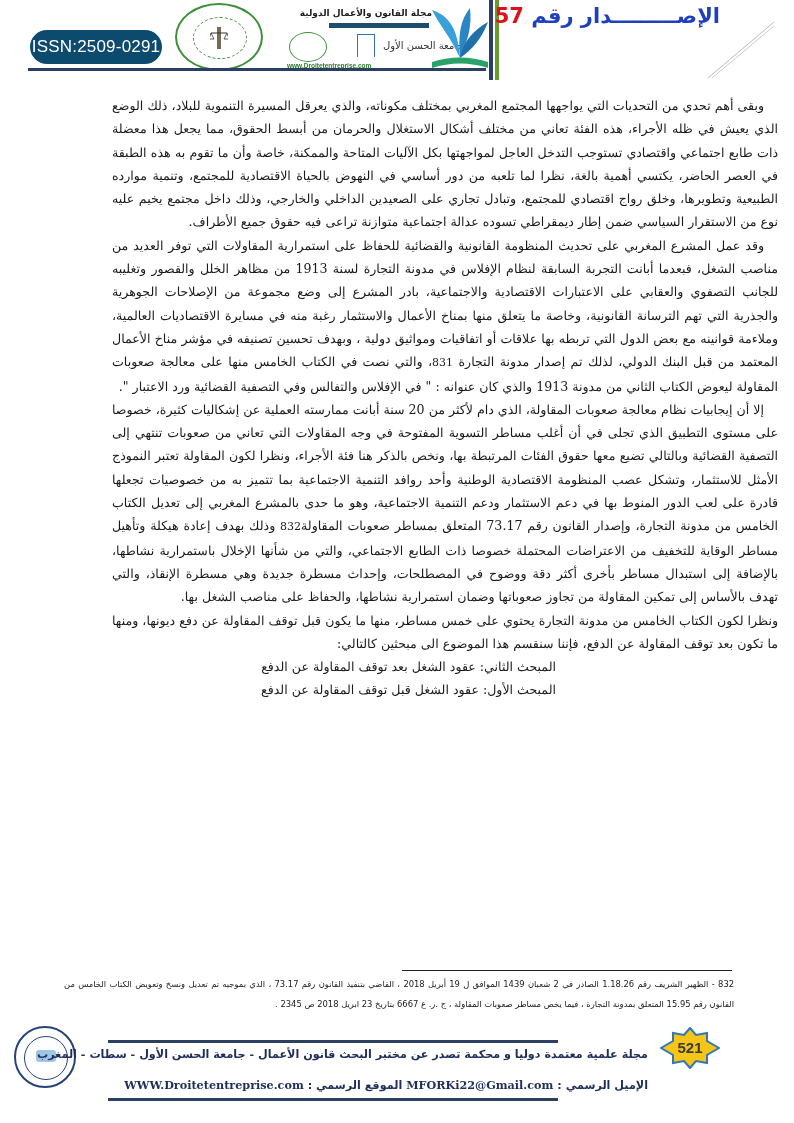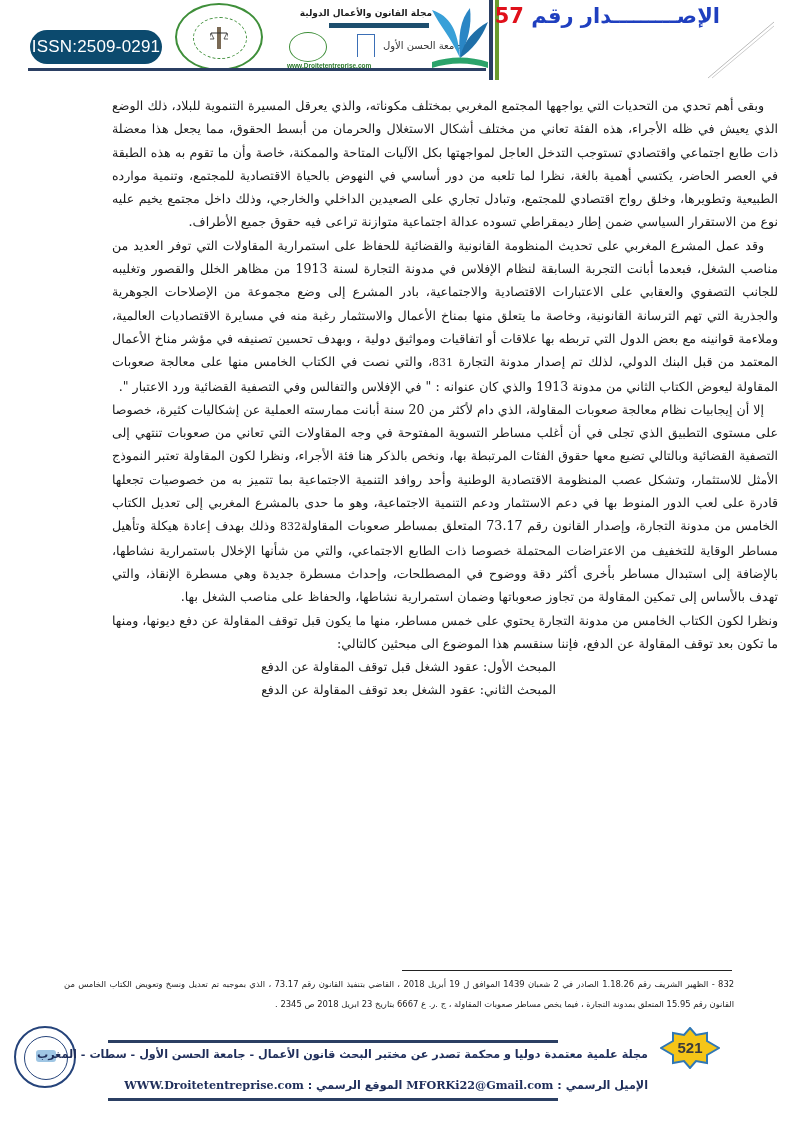--- a/index.html
+++ b/index.html
@@ -92,22 +92,22 @@
     <line x1="2" y1="58" x2="68" y2="2" stroke="#bbb" stroke-width="1"></line>
     <line x1="6" y1="58" x2="68" y2="6" stroke="#ccc" stroke-width="1"></line>
   </svg>
 </div>
 
 <div class="content">
   <p class="indent">وبقى أهم تحدي من التحديات التي  يواجهها المجتمع المغربي بمختلف مكوناته، والذي يعرقل المسيرة التنموية للبلاد، ذلك الوضع الذي يعيش في ظله الأجراء، هذه الفئة تعاني من مختلف أشكال الاستغلال والحرمان من أبسط الحقوق، مما يجعل هذا معضلة ذات طابع اجتماعي واقتصادي تستوجب التدخل العاجل لمواجهتها بكل الآليات المتاحة والممكنة، خاصة وأن ما تقوم به هذه الطبقة في العصر الحاضر، يكتسي أهمية بالغة، نظرا لما تلعبه من دور أساسي في النهوض بالحياة الاقتصادية للمجتمع، وتنمية موارده الطبيعية وتطويرها، وخلق رواج اقتصادي للمجتمع، وتبادل تجاري على الصعيدين الداخلي والخارجي، وذلك داخل مجتمع يخيم عليه نوع من الاستقرار السياسي ضمن إطار ديمقراطي تسوده عدالة اجتماعية متوازنة تراعى فيه حقوق جميع الأطراف.</p>
   <p class="indent"><span>وقد عمل المشرع المغربي على تحديث المنظومة القانونية والقضائية للحفاظ على استمرارية المقاولات التي توفر العديد من مناصب الشغل، فبعدما أبانت التجربة السابقة لنظام الإفلاس في مدونة التجارة لسنة 1913 من مظاهر الخلل والقصور وتغليبه للجانب التصفوي والعقابي على الاعتبارات الاقتصادية والاجتماعية، بادر المشرع إلى وضع مجموعة من الإصلاحات الجوهرية والجذرية التي تهم الترسانة القانونية، وخاصة ما يتعلق منها بمناخ الأعمال والاستثمار رغبة منه في مسايرة الاقتصاديات العالمية، وملاءمة قوانينه مع بعض الدول التي تربطه بها علاقات أو اتفاقيات ومواثيق دولية ، وبهدف تحسين تصنيفه في مؤشر مناخ الأعمال المعتمد من قبل البنك الدولي، لذلك تم إصدار مدونة التجارة </span><span class="fnref">831</span><span>، والتي نصت في الكتاب الخامس منها على معالجة صعوبات المقاولة  ليعوض الكتاب الثاني من مدونة 1913 والذي كان عنوانه : " في الإفلاس والتفالس وفي التصفية القضائية ورد الاعتبار ".</span></p>
   <p class="indent"><span>إلا أن إيجابيات نظام معالجة صعوبات المقاولة، الذي دام لأكثر من 20 سنة أبانت ممارسته العملية عن إشكاليات كثيرة، خصوصا على مستوى التطبيق الذي تجلى في أن أغلب مساطر التسوية المفتوحة في وجه المقاولات التي تعاني من صعوبات تنتهي إلى التصفية القضائية  وبالتالي تضيع معها حقوق الفئات المرتبطة بها، ونخص بالذكر هنا فئة الأجراء، ونظرا لكون المقاولة تعتبر النموذج الأمثل للاستثمار، وتشكل عصب المنظومة الاقتصادية الوطنية  وأحد روافد التنمية الاجتماعية بما تتميز به من خصوصيات تجعلها قادرة على لعب الدور المنوط بها في دعم الاستثمار ودعم التنمية الاجتماعية، وهو ما حدى بالمشرع المغربي إلى تعديل الكتاب الخامس من مدونة التجارة، وإصدار القانون رقم 73.17 المتعلق بمساطر صعوبات المقاولة</span><span class="fnref">832</span><span> وذلك بهدف إعادة هيكلة وتأهيل مساطر الوقاية للتخفيف من الاعتراضات المحتملة خصوصا ذات الطابع الاجتماعي، والتي من  شأنها الإخلال باستمرارية نشاطها، بالإضافة  إلى استبدال مساطر بأخرى أكثر دقة ووضوح في المصطلحات، وإحداث مسطرة جديدة وهي مسطرة الإنقاذ، والتي تهدف بالأساس إلى تمكين المقاولة من تجاوز صعوباتها وضمان استمرارية نشاطها، والحفاظ على مناصب الشغل بها.</span></p>
   <p>ونظرا لكون الكتاب الخامس من مدونة التجارة يحتوي على خمس مساطر، منها ما يكون قبل توقف المقاولة عن دفع ديونها، ومنها ما تكون بعد توقف المقاولة عن الدفع، فإننا سنقسم هذا الموضوع الى مبحثين كالتالي:</p>
+  <p class="sec">المبحث الثاني: عقود الشغل بعد توقف المقاولة عن الدفع</p>
   <p class="sec">المبحث الأول: عقود الشغل قبل توقف المقاولة عن الدفع</p>
-  <p class="sec">المبحث الثاني: عقود الشغل بعد توقف المقاولة عن الدفع</p>
 </div>
 
 <div class="fn-rule"></div>
 <div class="footnotes">
   <p>832 -  الظهير الشريف رقم 1.18.26 الصادر في 2 شعبان 1439 الموافق ل 19 أبريل 2018 ، القاضي بتنفيذ القانون رقم 73.17 ، الذي بموجبه تم تعديل ونسخ وتعويض الكتاب الخامس من القانون رقم 15.95 المتعلق بمدونة التجارة ، فيما يخص مساطر صعوبات المقاولة ، ج .ر. ع 6667 بتاريخ 23 ابريل 2018  ص 2345 .</p>
 </div>
 
 <div class="footer-seal">
   <div class="ring"></div>
   <div class="mini"></div>

